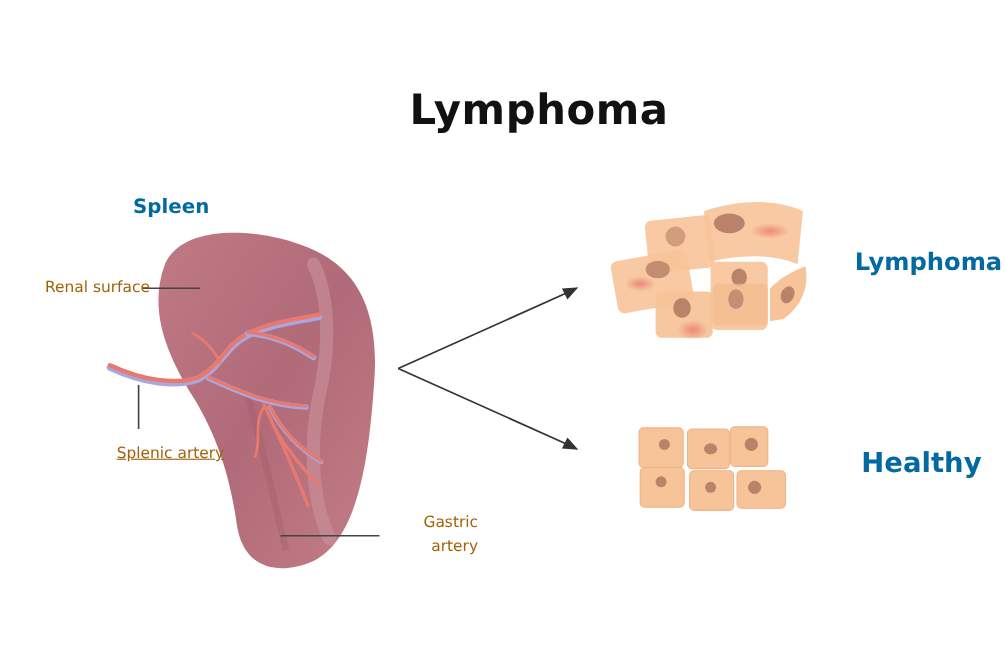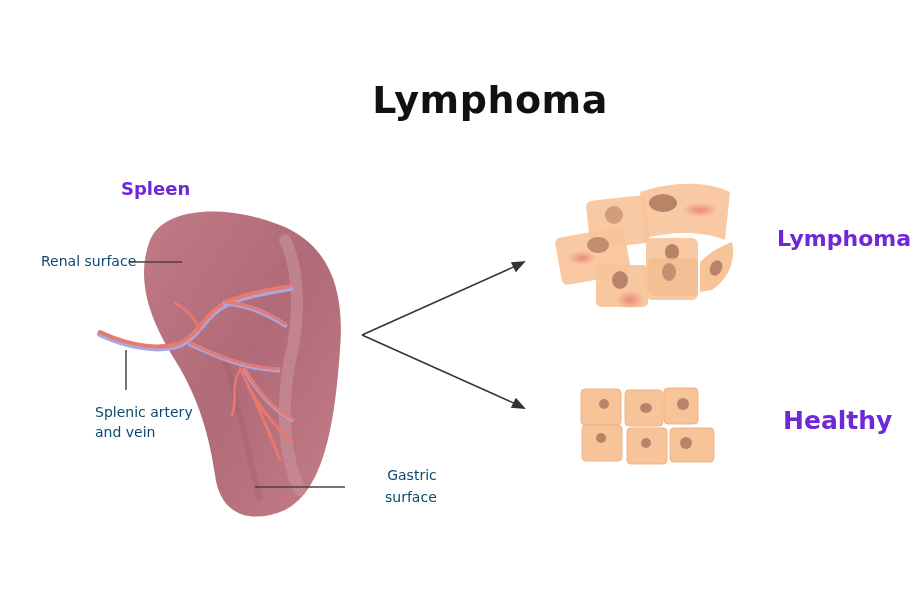--- a/index.html
+++ b/index.html
@@ -1,20 +1,20 @@
 <!DOCTYPE html>
 <html><head>
 <meta charset="utf-8">
 <style>
   html,body{margin:0;padding:0;background:#ffffff;}
   body{width:914px;height:602px;position:relative;overflow:hidden;font-family:"DejaVu Sans",sans-serif;}
   .abs{position:absolute;margin-left:33px;}
   .title{left:0;width:914px;top:78px;text-align:center;font-weight:bold;font-size:38px;color:#111;letter-spacing:0.5px;}
-  .lbl-bold{font-weight:bold;color:#6d28d9;}
-  .lbl{color:#0c4a6e;font-size:14px;}
+  .lbl-bold{font-weight:bold;color:#0369a1;}
+  .lbl{color:#a16207;font-size:14px;}
   svg{position:absolute;left:0;top:0;}
 </style>
 </head>
 <body>
 
 <div class="abs title">Lymphoma</div>
 
 <svg width="914" height="602" viewBox="0 0 914 602">
   <defs>
     <linearGradient id="spg" x1="0" y1="0" x2="1" y2="1">
@@ -95,22 +95,21 @@
       <circle cx="683" cy="404" r="6"></circle>
       <circle cx="601" cy="438" r="5"></circle>
       <circle cx="646" cy="443" r="5"></circle>
       <circle cx="686" cy="443" r="6"></circle>
     </g>
   </g>
 </svg>
 
 <div class="abs lbl-bold" style="left:88px;top:178px;font-size:18px;">Spleen</div>
 <div class="abs lbl" style="left:8px;top:253px;">Renal surface</div>
-<div class="abs lbl" style="left:62px;top:402px;width:120px;text-align:left;line-height:20px;">
+<div class="abs lbl" style="left:62px;top:402px;width:120px;text-align:center;line-height:20px;text-decoration:underline;">
   <div>Splenic artery</div>
-  <div>and vein</div>
 </div>
 <div class="abs lbl" style="left:352px;top:464px;line-height:22px;text-align:right;">
   <div>Gastric</div>
-  <div>surface</div>
+  <div>artery</div>
 </div>
 <div class="abs lbl-bold" style="left:744px;top:226px;font-size:22px;">Lymphoma</div>
 <div class="abs lbl-bold" style="left:750px;top:406px;font-size:25px;">Healthy</div>
 
 </body></html>

